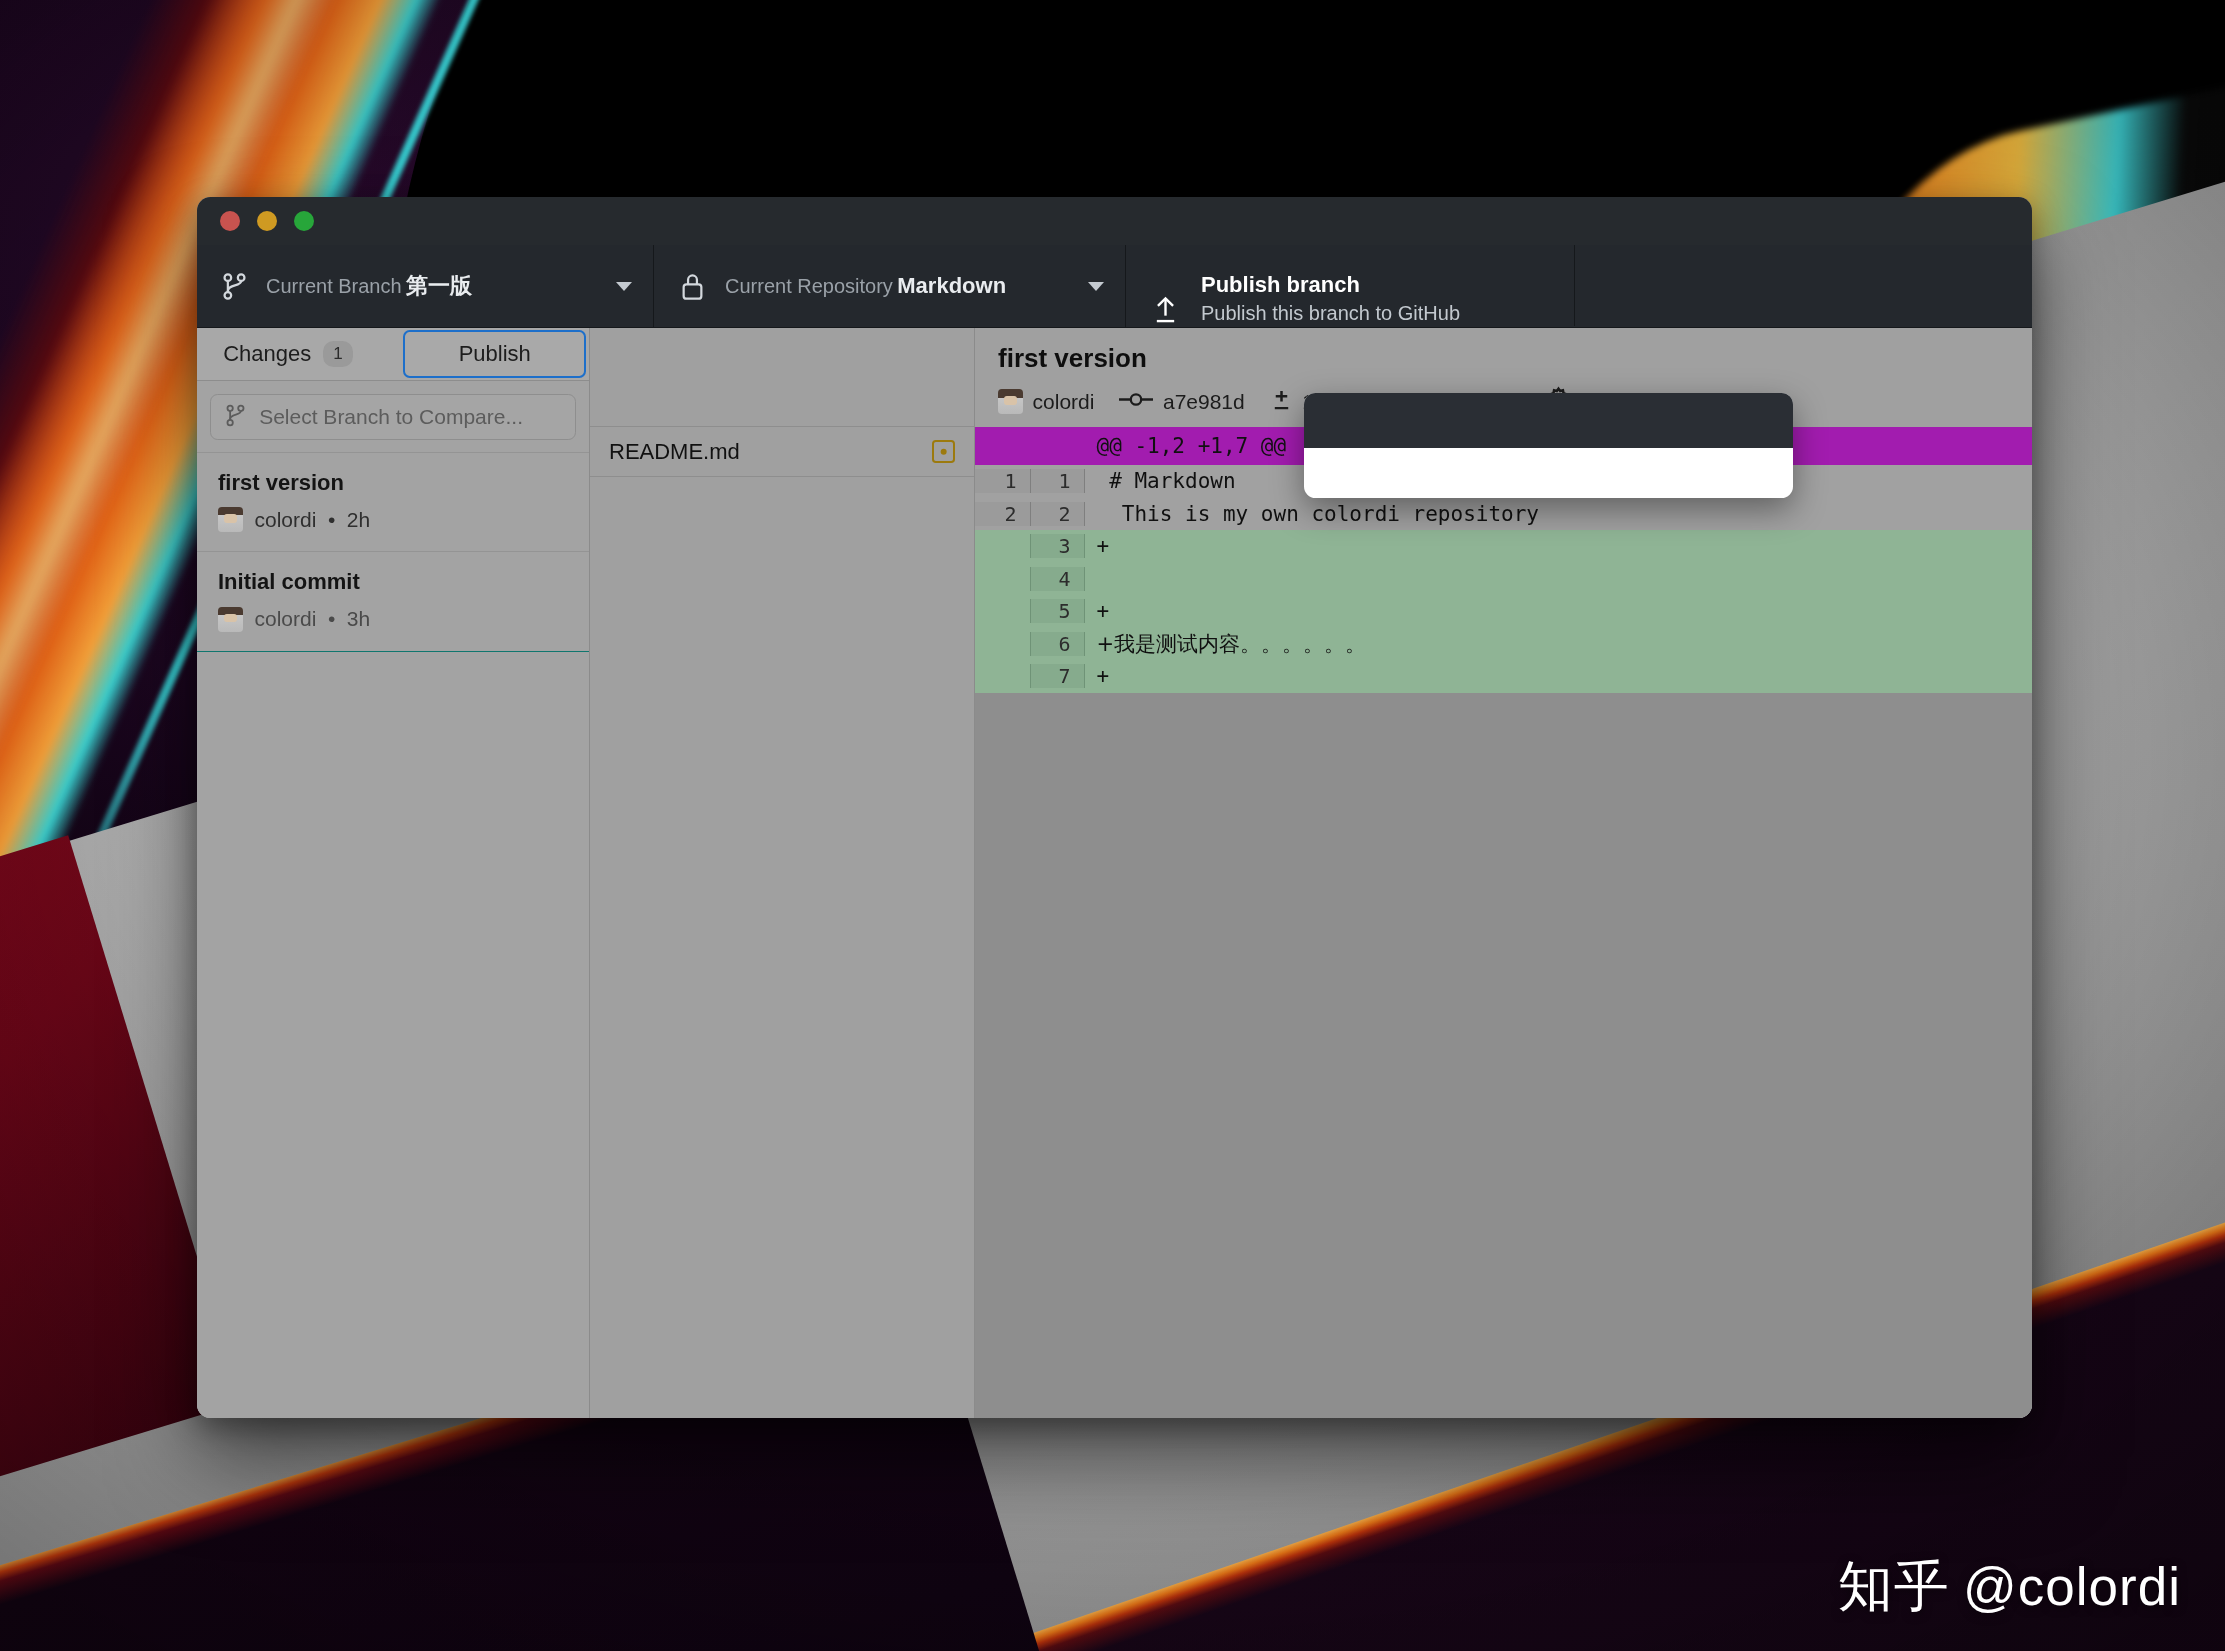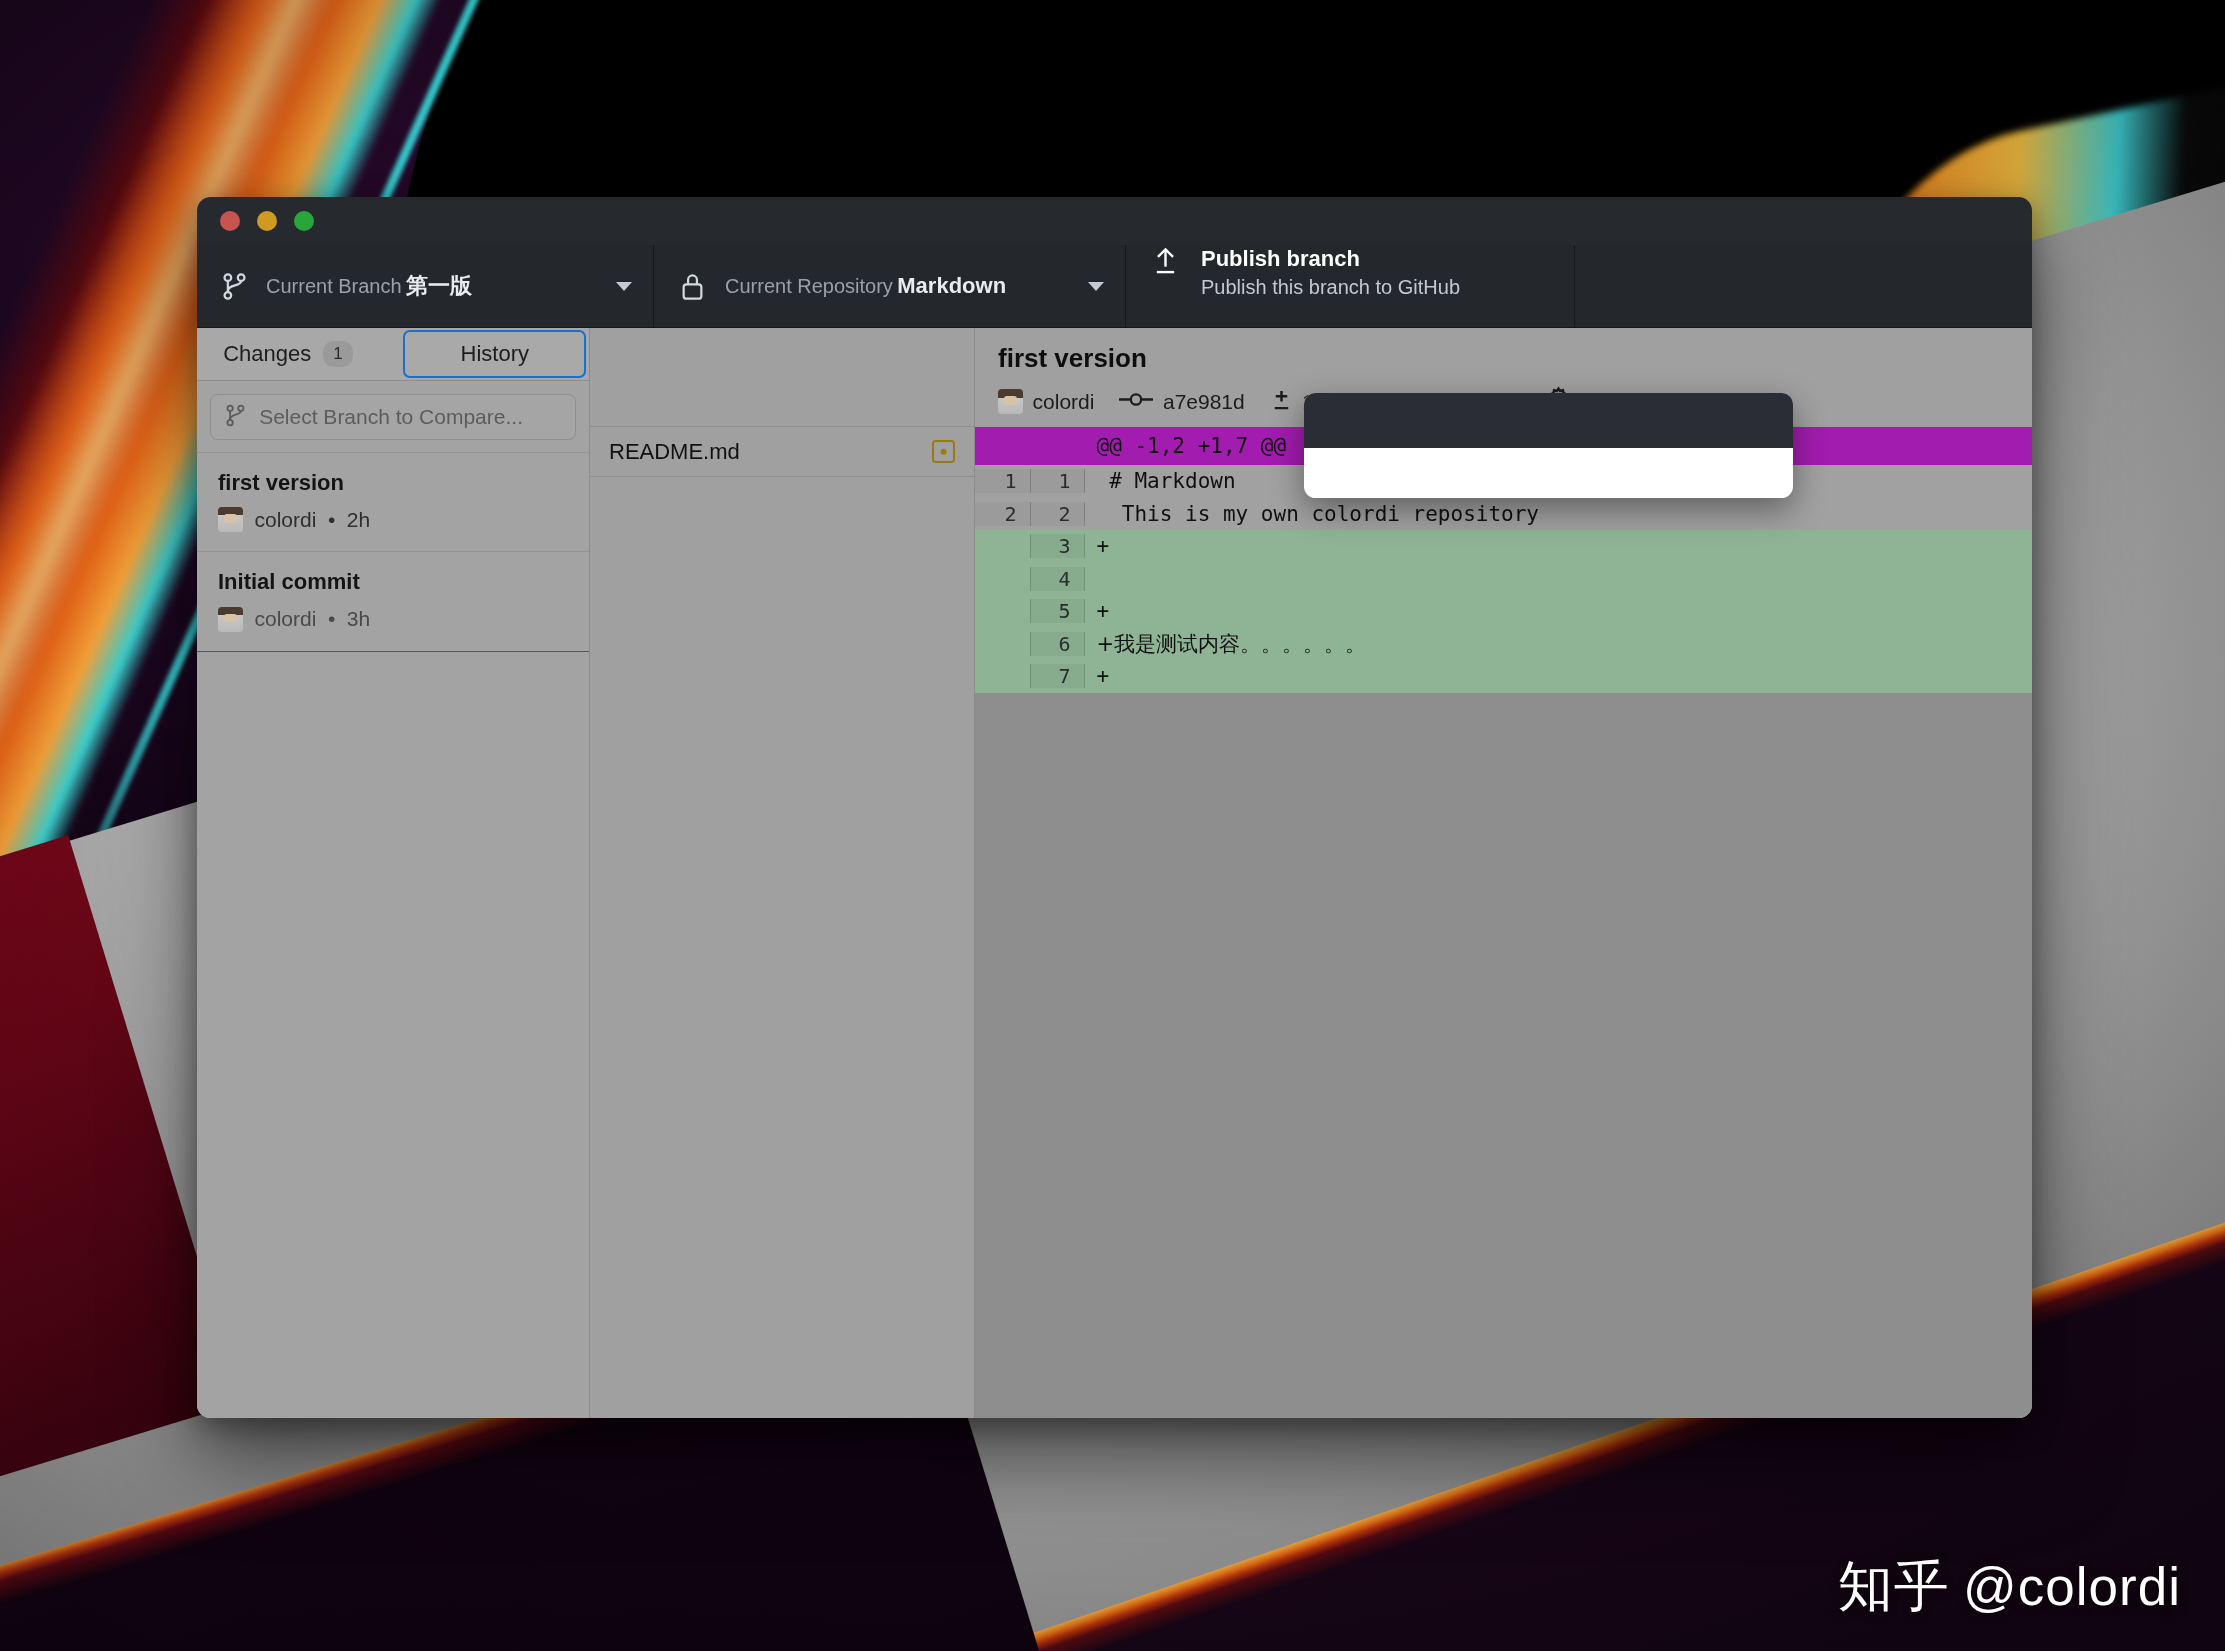--- a/index.html
+++ b/index.html
@@ -191,21 +191,21 @@
     border-right: 8.6px solid transparent;
     border-top: 9.6px solid #c4cad0;
   }
 
   
   #publish-button {
     position: absolute;
     left: 929px; top: 0;
     width: 449px; height: 81px;
     background: #24282d;
-    display: flex; align-items: flex-start;
+    display: flex; align-items: flex-end;
     padding: 0 21px 0 25px;
     box-sizing: border-box;
     border-right: 1px solid #15181b;
     z-index: 40;
   }
   #publish-button .pb-icon { margin-right: 21px; display:flex; align-items:center; }
   .pb-title { font-size: 22px; color: #ffffff; font-weight: bold; line-height: 1.3; white-space: nowrap; }
   .pb-sub   { font-size: 20px; color: #c3c9cf; line-height: 1.3; white-space: nowrap; }
 
   
@@ -506,21 +506,21 @@
   <div id="body-row">
 
     <div id="sidebar">
 
       <div id="tabs">
         <div class="tab">
           <span>Changes</span>
           <span class="tab-badge">1</span>
         </div>
         <div class="tab active">
-          <span>History</span>
+          <span>Publish</span>
         </div>
       </div>
 
       <div id="compare-box">
         <span>
           <svg width="21" height="25" viewBox="0 0 22 28" fill="none" stroke="#5c5c5c" stroke-width="2">
             <circle cx="5" cy="6" r="3"></circle>
             <circle cx="5" cy="22" r="3"></circle>
             <circle cx="17" cy="6" r="3"></circle>
             <path d="M5 9v10"></path>

